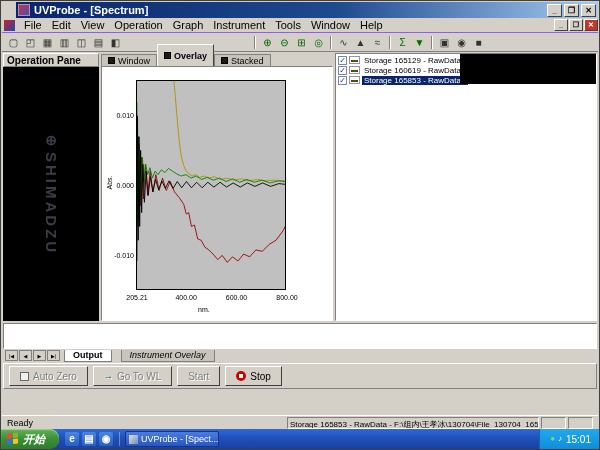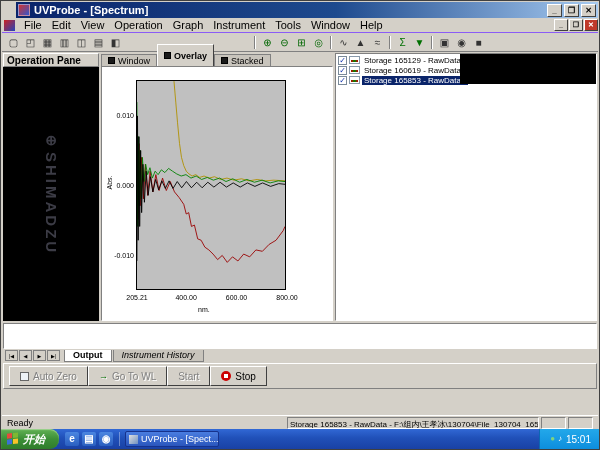--- a/index.html
+++ b/index.html
@@ -241,28 +241,28 @@
 
   <div id="output-pane"></div>
 
   <div id="output-tabs-row">
     <span id="output-nav" style="display:flex;gap:1px;margin-right:3px;">
         <span class="onav">|◀</span>
         <span class="onav">◀</span>
         <span class="onav">▶</span>
         <span class="onav">▶|</span>
       </span>
-    <span id="output-tabs" style="display:flex;gap:1px;">
+    <span id="output-tabs" style="display:flex;gap:9px;">
         <span class="otab osel">Output</span>
-        <span class="otab">Instrument History</span>
+        <span class="otab">Instrument Overlay</span>
       </span>
   </div>
 
   <div id="control-bar">
-    <span id="control-buttons" style="display:flex;align-items:center;">
+    <span id="control-buttons" style="display:flex;gap:5px;align-items:center;">
         <button class="cbtn dis">
           <span class="box-ico"></span>
           <span class="cbtn-label">Auto Zero</span>
         </button>
         <button class="cbtn dis">
           <span class="arr-ico">→</span>
           <span class="cbtn-label">Go To WL</span>
         </button>
         <button class="cbtn dis">
           <span class="cbtn-label">Start</span>

